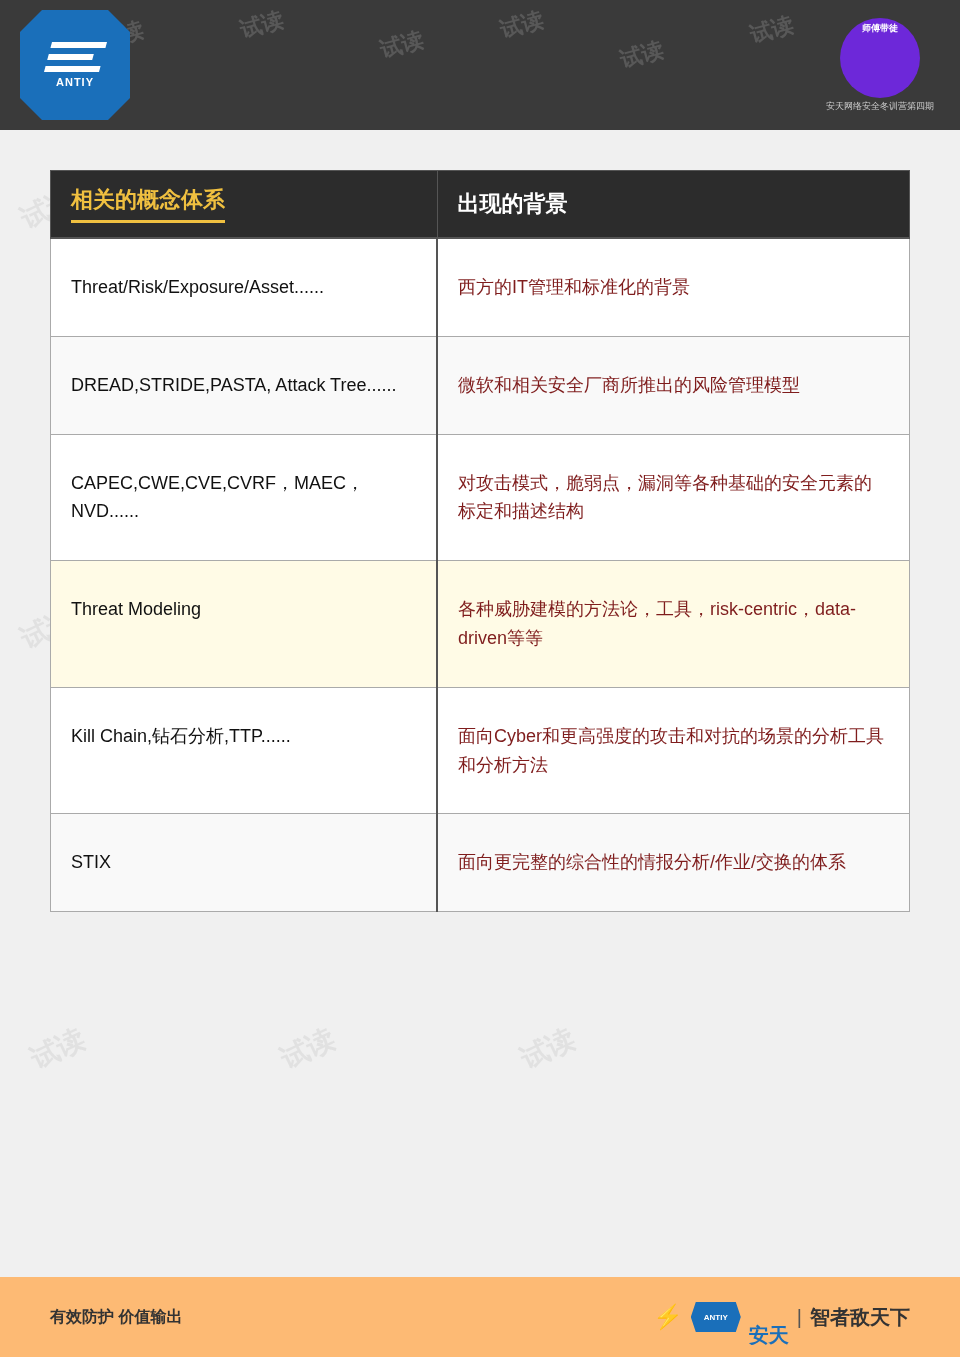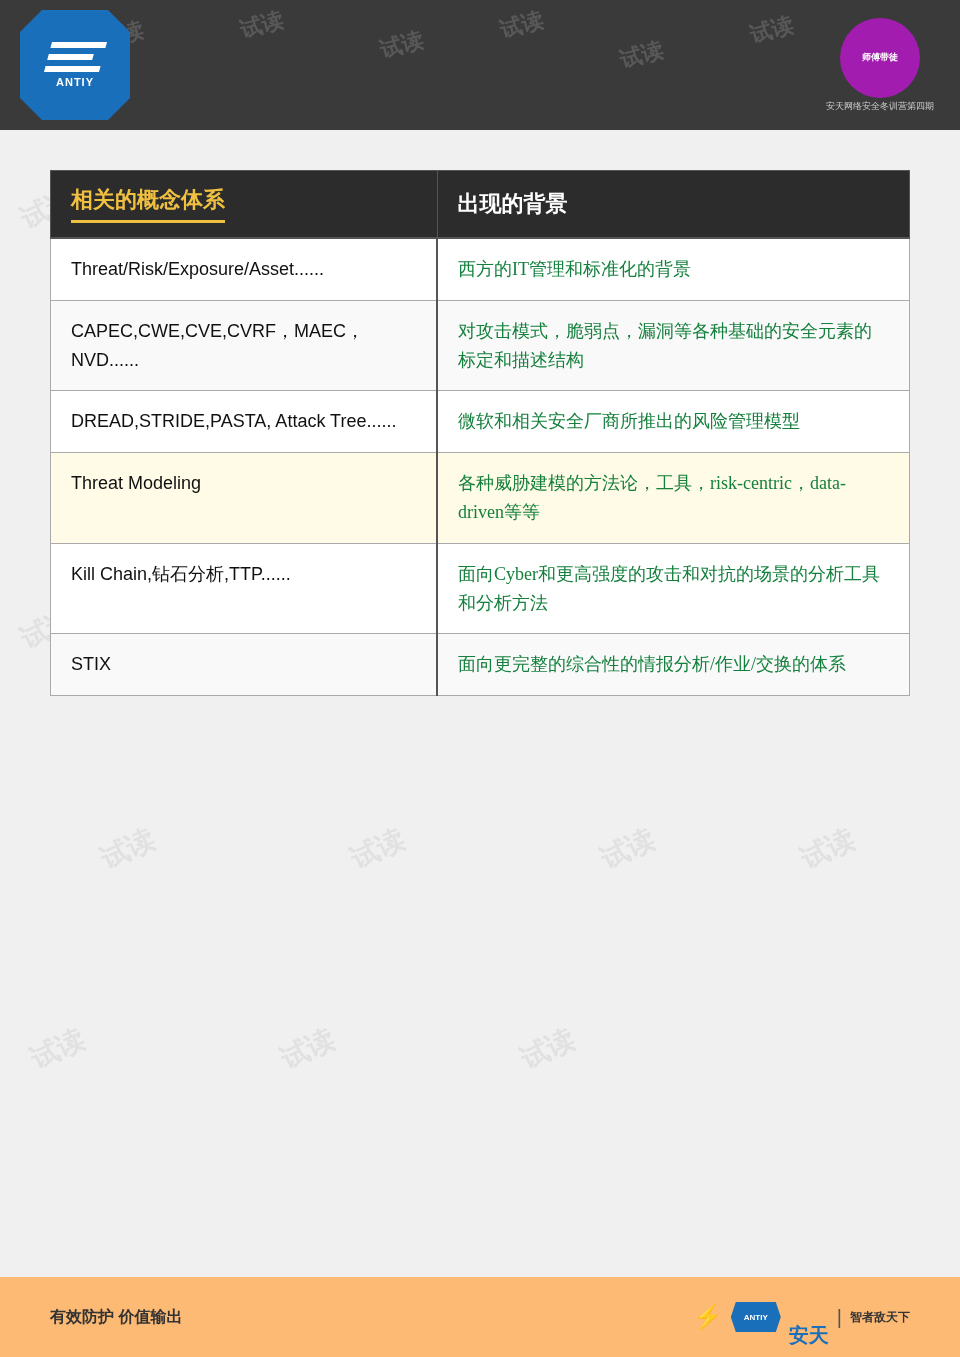--- a/index.html
+++ b/index.html
@@ -90,23 +90,23 @@
       display: flex;
       align-items: center;
       justify-content: center;
       flex-direction: column;
     }
 
     .header-right-logo-circle {
       width: 80px;
       height: 80px;
       border-radius: 50%;
-      background: #a21caf;
-      display: flex;
-      align-items: center;
+      background: #6d28d9;
+      display: flex;
+      align-items: flex-start;
       justify-content: center;
       position: relative;
       overflow: hidden;
     }
 
     .header-right-logo-text {
       color: white;
       font-size: 9px;
       text-align: center;
       padding: 4px;
@@ -125,54 +125,53 @@
       padding: 40px 50px;
       position: relative;
     }
 
     .col-left {
       width: 45%;
     }
 
     .col-right {
       width: 55%;
-      font-family: Liberation Serif, serif;
     }
 
     .th-cell {
       background: #2c2c2c;
       color: #f0c040;
       font-size: 22px;
       font-weight: bold;
       padding: 14px 20px;
       border: 1px solid #555;
       border-bottom: 2px solid #555;
     }
 
     .th-cell.right {
       background: #2c2c2c;
       color: white;
     }
 
     .td-cell {
-      padding: 16px 20px;
+      padding: 34px 20px;
       font-size: 18px;
       border: 1px solid #aaa;
       vertical-align: top;
       line-height: 1.6;
     }
 
     .td-cell.left {
       color: #111;
       font-weight: 500;
       border-right: 2px solid #555;
     }
 
     .td-cell.right {
-      color: #15803d;
+      color: #7f1d1d;
     }
 
     tr:nth-child(even) td {
       background: #f9f9f9;
     }
 
     tr:nth-child(odd) td {
       background: #ffffff;
     }
 
@@ -227,21 +226,21 @@
       color: #1a6fba;
       margin-top: 36px;
     }
 
     .footer-divider {
       color: #555;
       font-size: 20px;
     }
 
     .footer-tagline {
-      font-size: 12px;
+      font-size: 20px;
       color: #333;
       font-weight: bold;
     }
 
     
     .body-watermarks {
       position: absolute;
       top: 130px;
       left: 0; right: 0; bottom: 0;
       pointer-events: none;
@@ -353,26 +352,26 @@
           <span>出现的背景</span>
         </th>
       </tr>
     </thead>
     <tbody>
       <tr>
         <td class="td-cell left col-left">Threat/Risk/Exposure/Asset......</td>
         <td class="td-cell right col-right">西方的IT管理和标准化的背景</td>
       </tr>
       <tr>
+        <td class="td-cell left col-left">DREAD,STRIDE,PASTA, Attack Tree......</td>
+        <td class="td-cell right col-right">微软和相关安全厂商所推出的风险管理模型</td>
+      </tr>
+      <tr>
         <td class="td-cell left col-left">CAPEC,CWE,CVE,CVRF，MAEC，NVD......</td>
         <td class="td-cell right col-right">对攻击模式，脆弱点，漏洞等各种基础的安全元素的标定和描述结构</td>
-      </tr>
-      <tr>
-        <td class="td-cell left col-left">DREAD,STRIDE,PASTA, Attack Tree......</td>
-        <td class="td-cell right col-right">微软和相关安全厂商所推出的风险管理模型</td>
       </tr>
       <tr class="row-highlight">
         <td class="td-cell left col-left">Threat Modeling</td>
         <td class="td-cell right col-right">各种威胁建模的方法论，工具，risk-centric，data-driven等等</td>
       </tr>
       <tr>
         <td class="td-cell left col-left">Kill Chain,钻石分析,TTP......</td>
         <td class="td-cell right col-right">面向Cyber和更高强度的攻击和对抗的场景的分析工具和分析方法</td>
       </tr>
       <tr>

